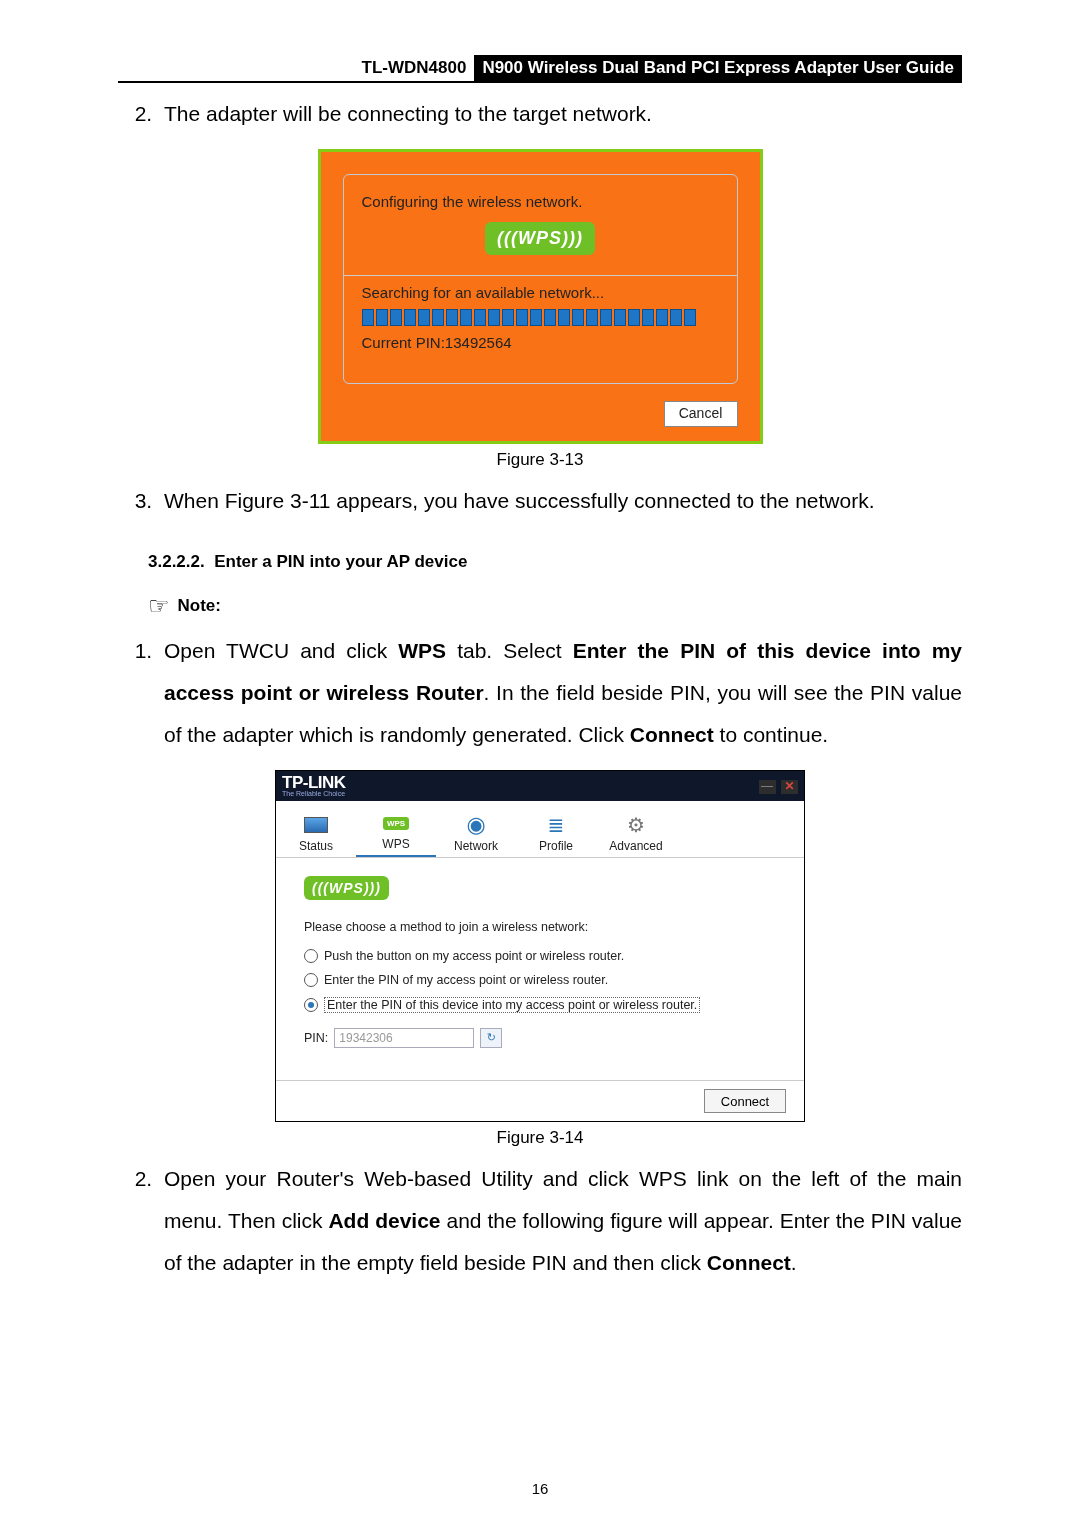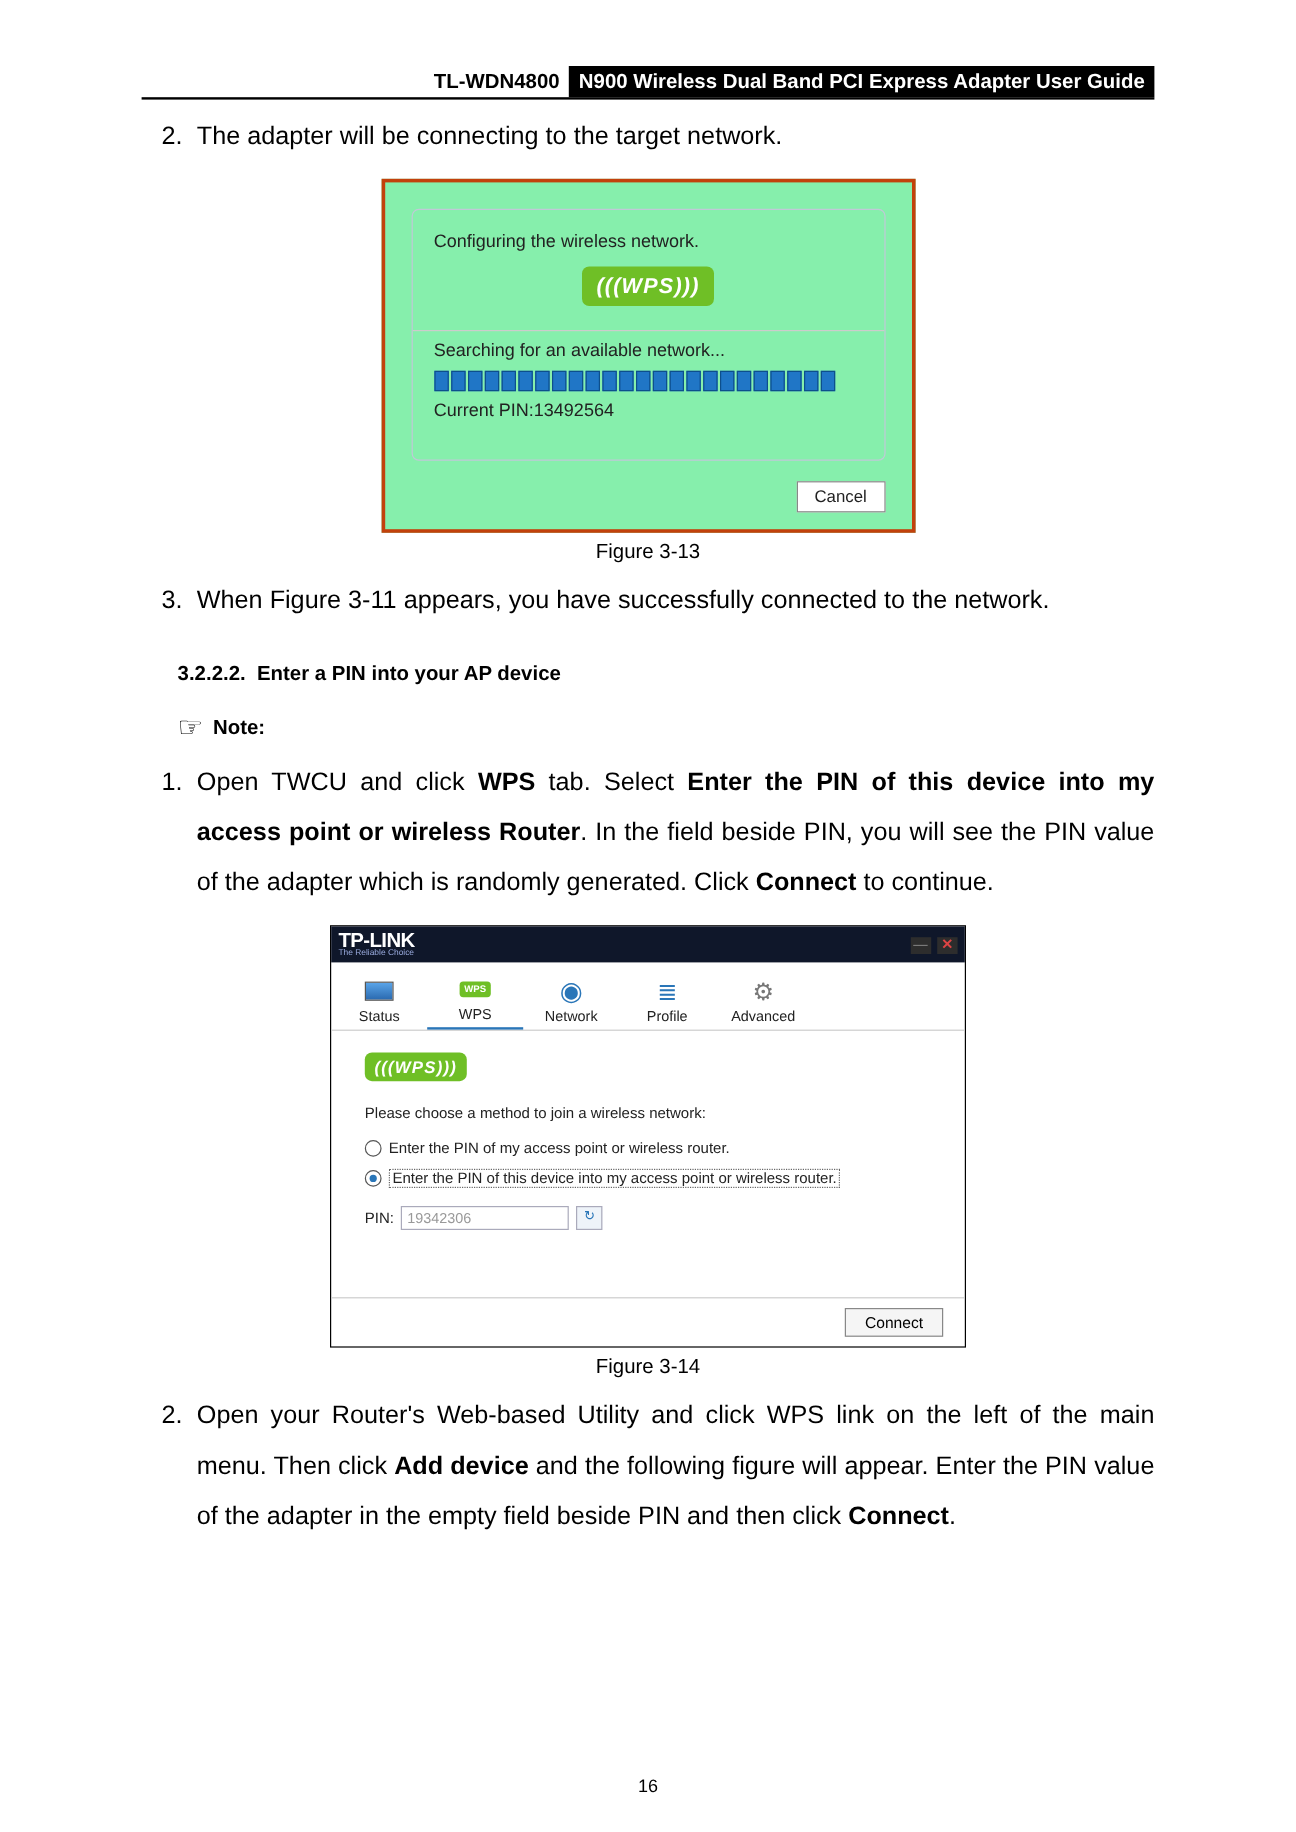--- a/index.html
+++ b/index.html
@@ -69,22 +69,22 @@
     left: 0; right: 0;
     text-align: center;
     font-size: 15px;
   }
   
   .dlg-wrap {
     display: flex; justify-content: center; margin: 14px 0 6px 0;
   }
   .dlg13 {
     width: 445px; height:295px;
-    border: 3px solid #c2410c;
-    background: #86efac;
+    border: 3px solid #84cc16;
+    background: #f97316;
     box-sizing: border-box;
     padding: 22px;
     position: relative;
     font-size: 15px;
     color: #222;
   }
   .dlg13 .inner-box {
     border: 1px solid #c0c9d7;
     border-radius: 6px;
     padding: 18px 18px 14px 18px;
@@ -322,20 +322,24 @@
           <span>Advanced</span>
         </div>
       </div>
       <div class="body">
         <div class="introrow">
           <span class="wps-badge sm">(((WPS)))</span>
         </div>
         <div class="choose-line">Please choose a method to join a wireless network:</div>
         <div class="radio-row">
           <span class="radio"></span>
+          <span>Push the button on my access point or wireless router.</span>
+        </div>
+        <div class="radio-row">
+          <span class="radio"></span>
           <span>Enter the PIN of my access point or wireless router.</span>
         </div>
         <div class="radio-row">
           <span class="radio checked"></span>
           <span class="dotted-sel">Enter the PIN of this device into my access point or wireless router.</span>
         </div>
         <div class="pin-row">
           <span>PIN:</span>
           <input type="text" readonly="" value="19342306" style="">
           <span class="refresh-btn">↻</span>

